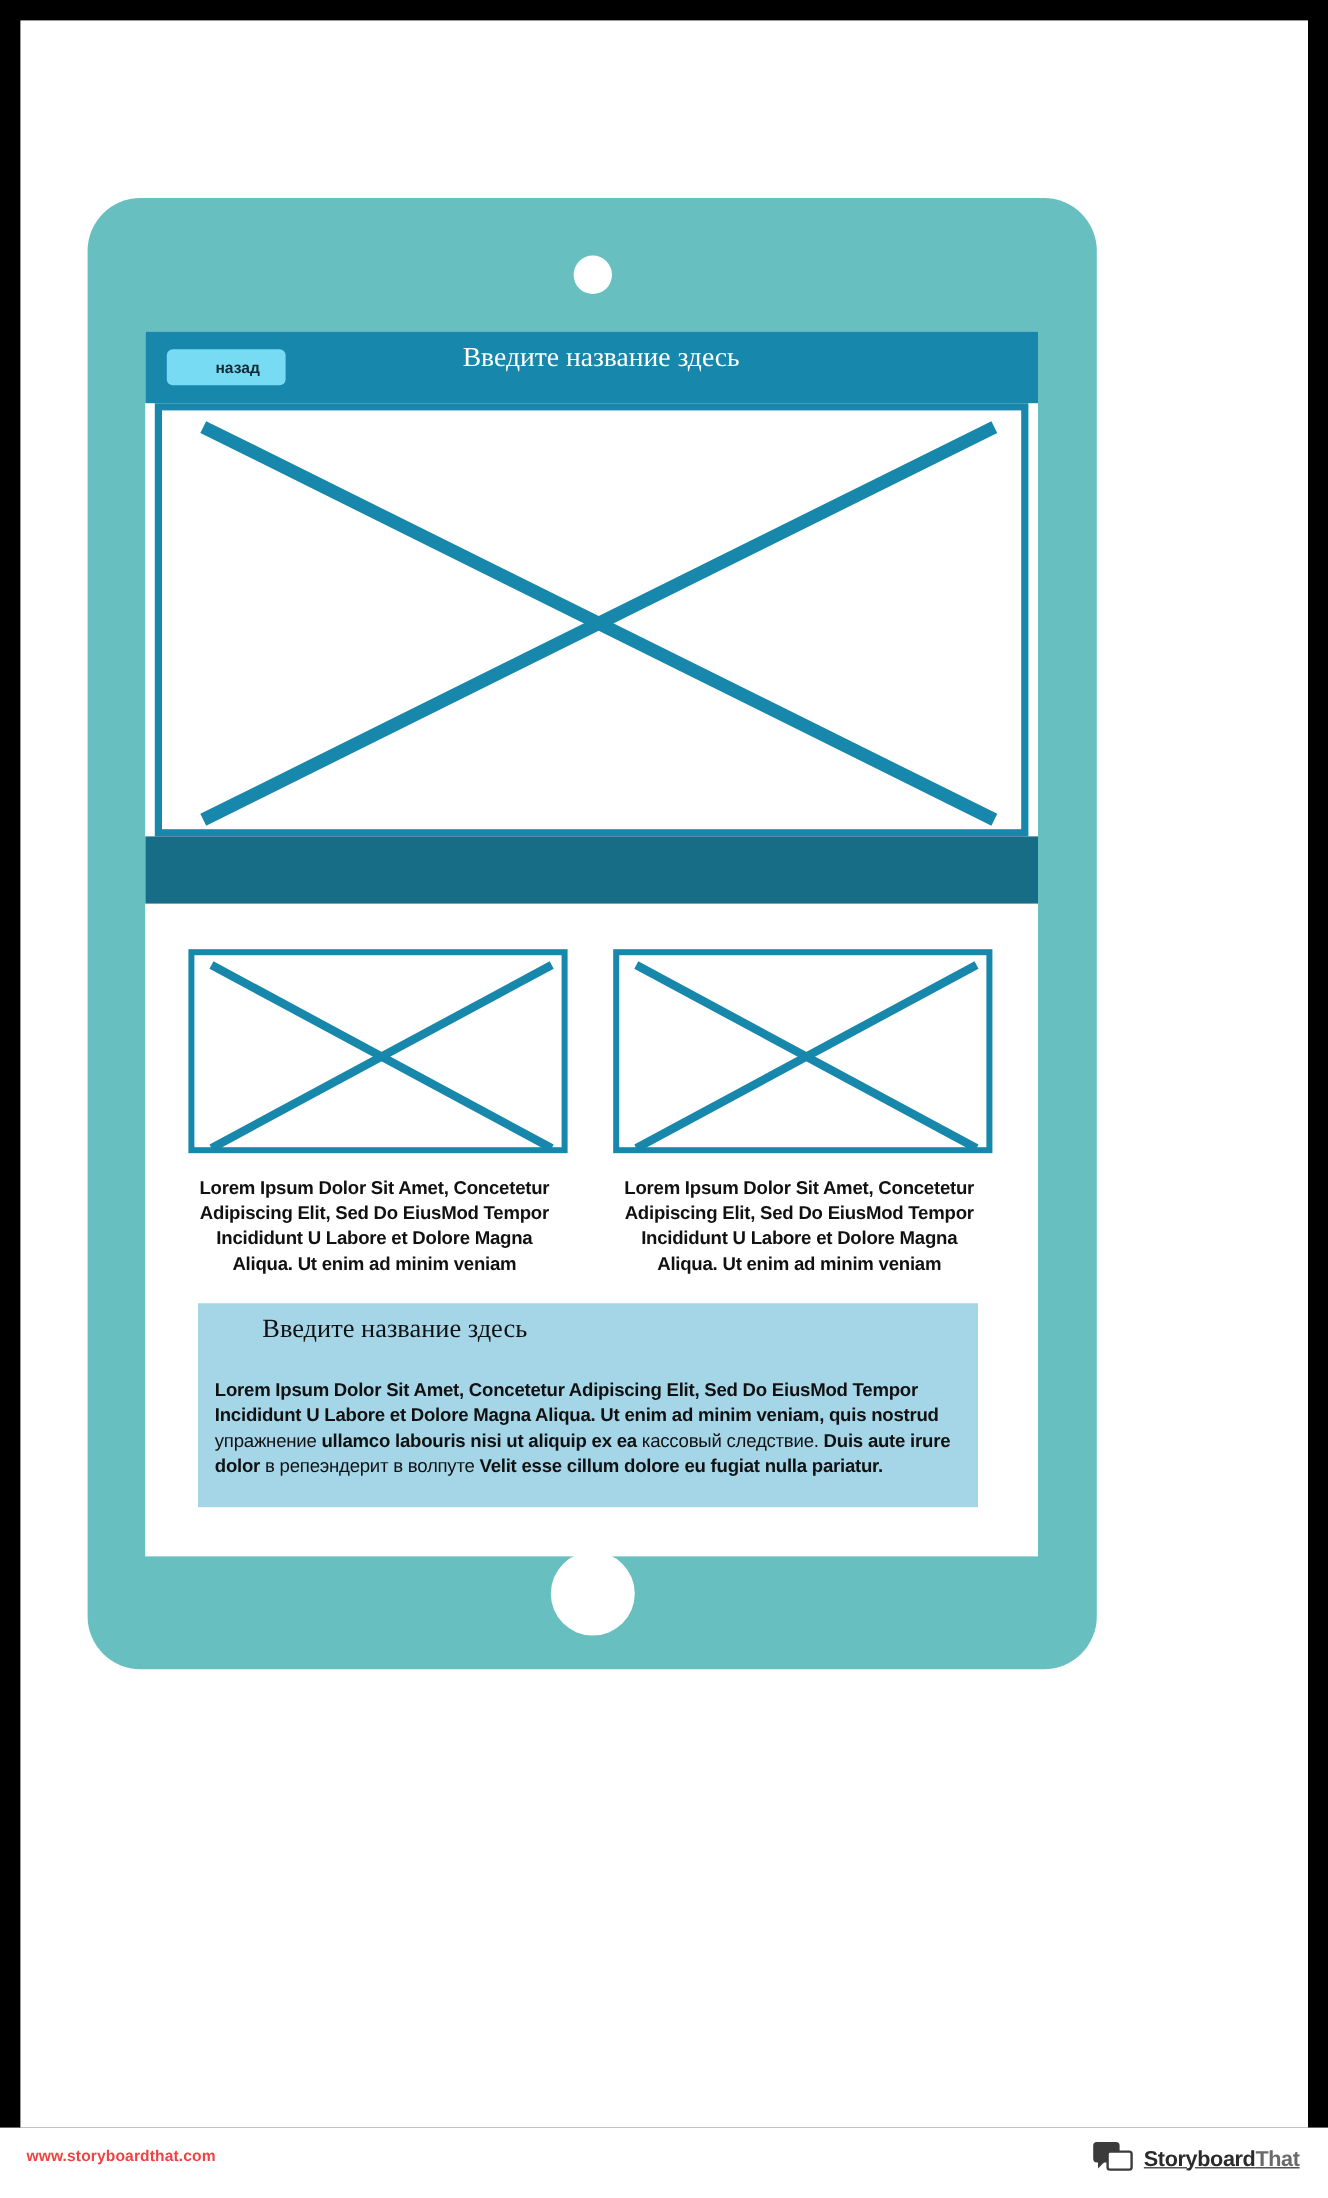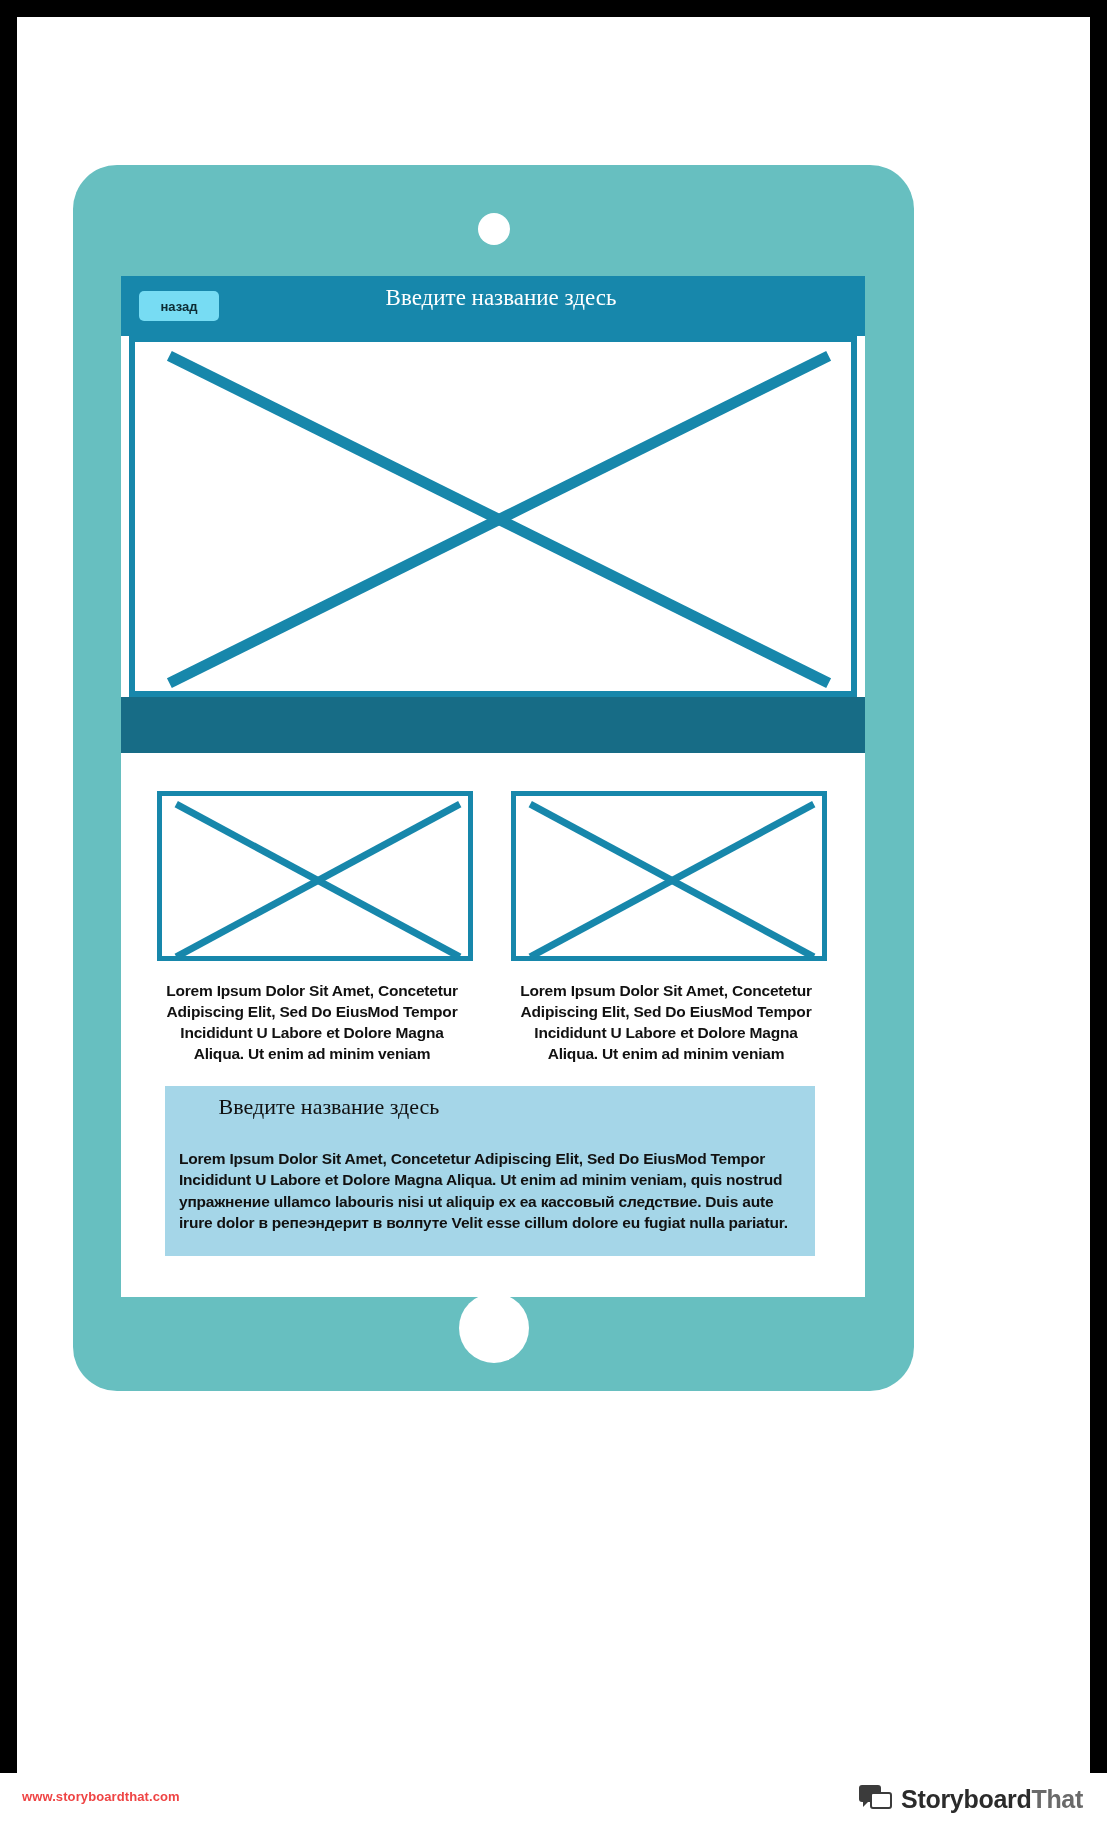--- a/index.html
+++ b/index.html
@@ -81,24 +81,25 @@
   .brand-bubble-front {
     position: absolute;
     left: 11px; top: 7px;
     width: 22px; height: 17px;
     background: #ffffff;
     border: 2px solid #3b3b3b;
     border-radius: 3px;
     box-sizing: border-box;
   }
   .brand-text {
-    font-size: 25px;
+    font-size: 18px;
     font-weight: bold;
     color: #2b2b2b;
     letter-spacing: -0.3px;
+    text-decoration: underline;
   }
   .brand-text .that { color: #6a6a6a; font-weight: bold; }
 
   
   .tablet {
     position: absolute;
     left: 56px;
     top: 148px;
     width: 841px;
     height: 1226px;
@@ -153,20 +154,21 @@
     height: 30px;
     background: #77dcf3;
     border-radius: 5px;
     display: flex;
     align-items: center;
     justify-content: center;
     font-size: 13px;
     font-weight: bold;
     color: #0d2b33;
     cursor: pointer;
+    padding-left: 19px;
   }
   .header-title {
     position: absolute;
     left: 200px;
     top: 8px;
     width: 360px;
     text-align: center;
     font-family: "Liberation Serif", serif;
     font-size: 23px;
     color: #ffffff;
@@ -254,21 +256,21 @@
     position: absolute;
     left: 14px;
     top: 62px;
     width: 624px;
     font-size: 15.5px;
     font-weight: bold;
     line-height: 1.38;
     color: #111111;
     letter-spacing: -0.2px;
   }
-  .panel-body .reg { font-weight: bold; }
+  .panel-body .reg { font-weight: normal; }
 </style>
 </head>
 <body>
 
 <div class="poster">
   <div class="canvas">
 
     <div class="tablet">
       <div class="camera"></div>
       <div class="home-button"></div>

